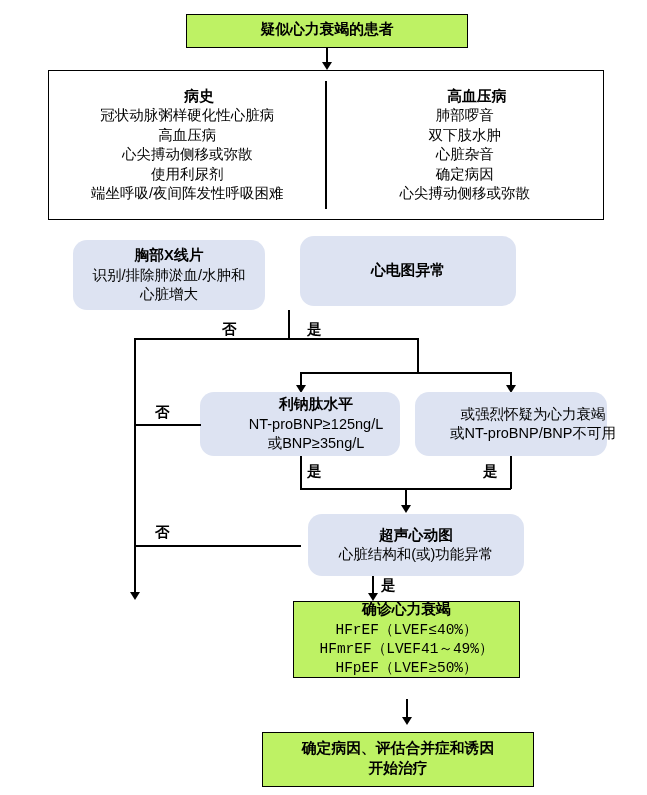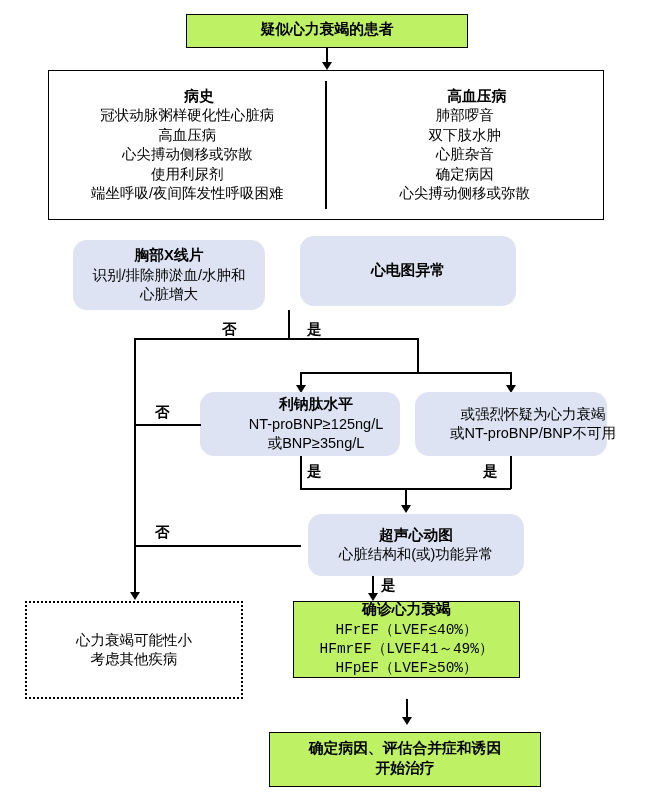--- a/index.html
+++ b/index.html
@@ -194,33 +194,29 @@
     <span class="ln">心脏结构和(或)功能异常</span>
   </div>
 
   <div class="hline" style="left:134px; top:545px; width:167px;"></div>
   <div class="lbl" style="left:155px; top:523px;">否</div>
 
   <div class="vline" style="left:372px; top:576px; height:20px;"></div>
   <div class="arrow" style="left:368px; top:593px;"></div>
   <div class="lbl" style="left:381px; top:576px;">是</div>
 
-  <div class="box dotted" style="left:25px; top:601px; width:218px; height:98px;">
-    <span class="ln">心力衰竭可能性小</span>
-    <span class="ln">考虑其他疾病</span>
-  </div>
 
   <div class="box plain" style="left:293px; top:601px; width:227px; height:77px;">
     <span class="ln ttl">确诊心力衰竭</span>
     <span class="ln">HFrEF（LVEF≤40%）</span>
     <span class="ln">HFmrEF（LVEF41～49%）</span>
     <span class="ln">HFpEF（LVEF≥50%）</span>
   </div>
 
   <div class="vline" style="left:406px; top:699px; height:21px;"></div>
   <div class="arrow" style="left:402px; top:717px;"></div>
 
-  <div class="box plain" style="left:269px; top:732px; width:272px; height:55px;">
+  <div class="box plain" style="left:262px; top:732px; width:272px; height:55px;">
     <span class="ln ttl">确定病因、评估合并症和诱因</span>
     <span class="ln ttl">开始治疗</span>
   </div>
 
 </div>
 
 </body></html>

